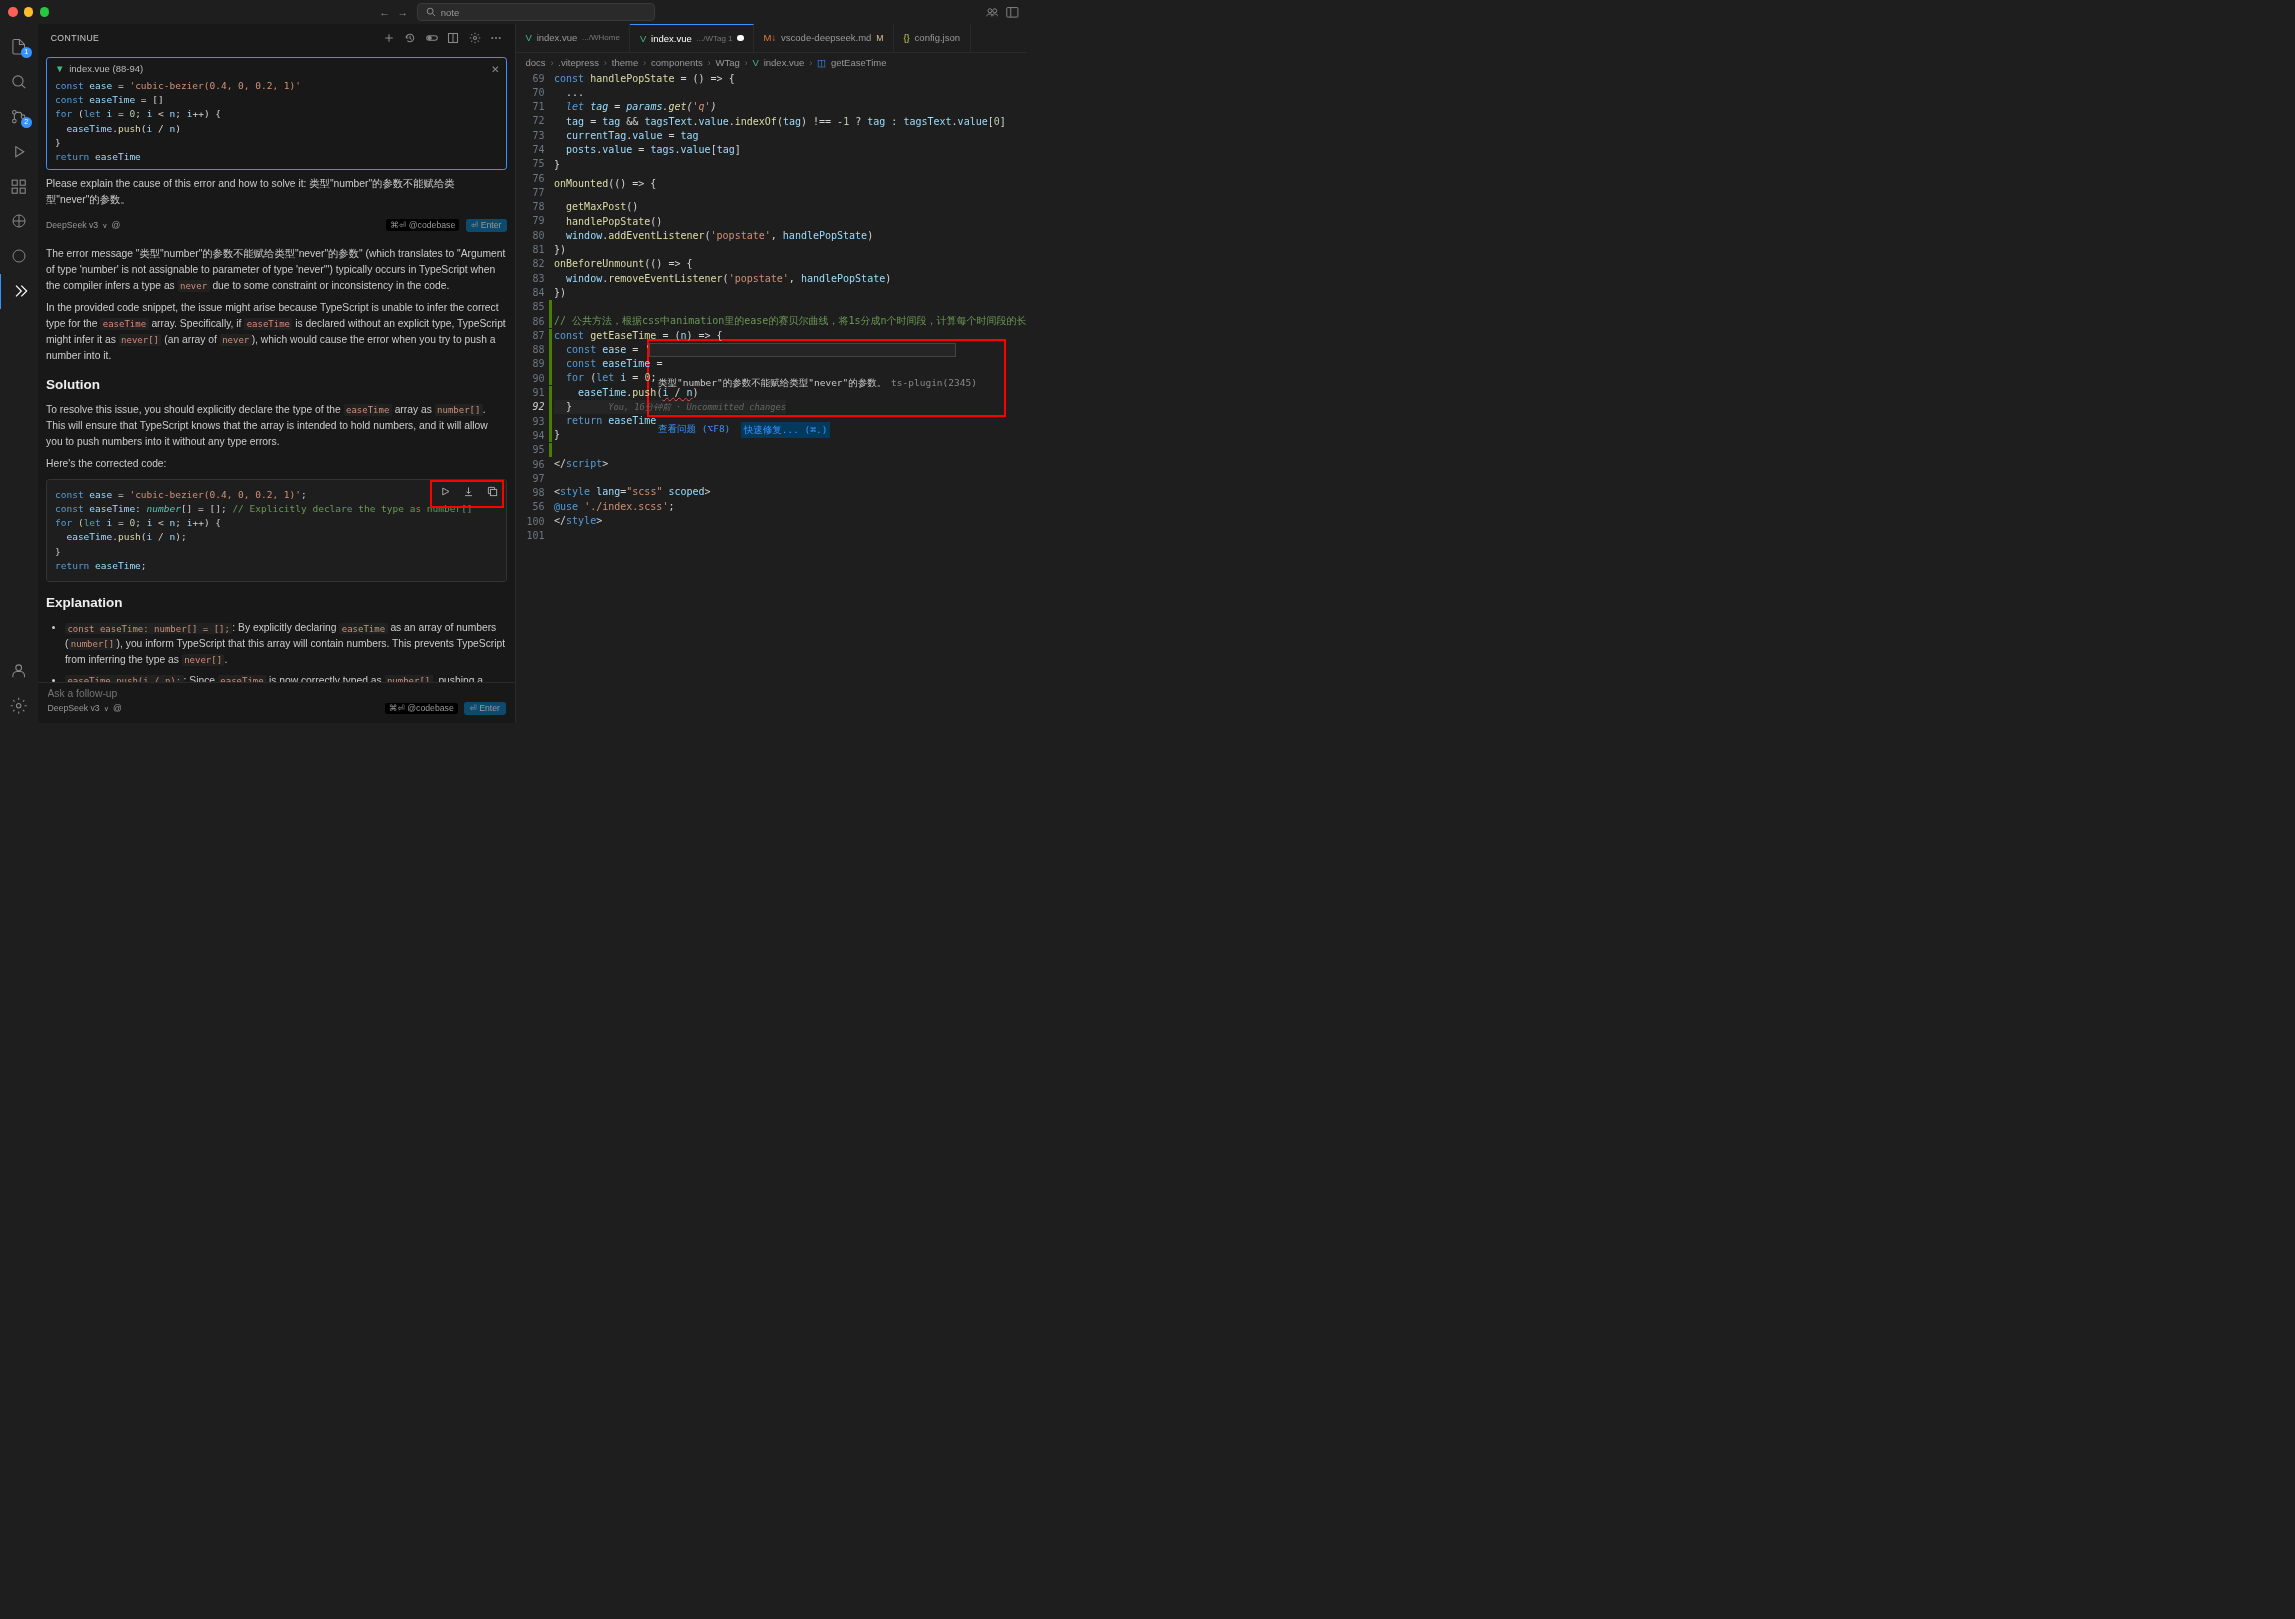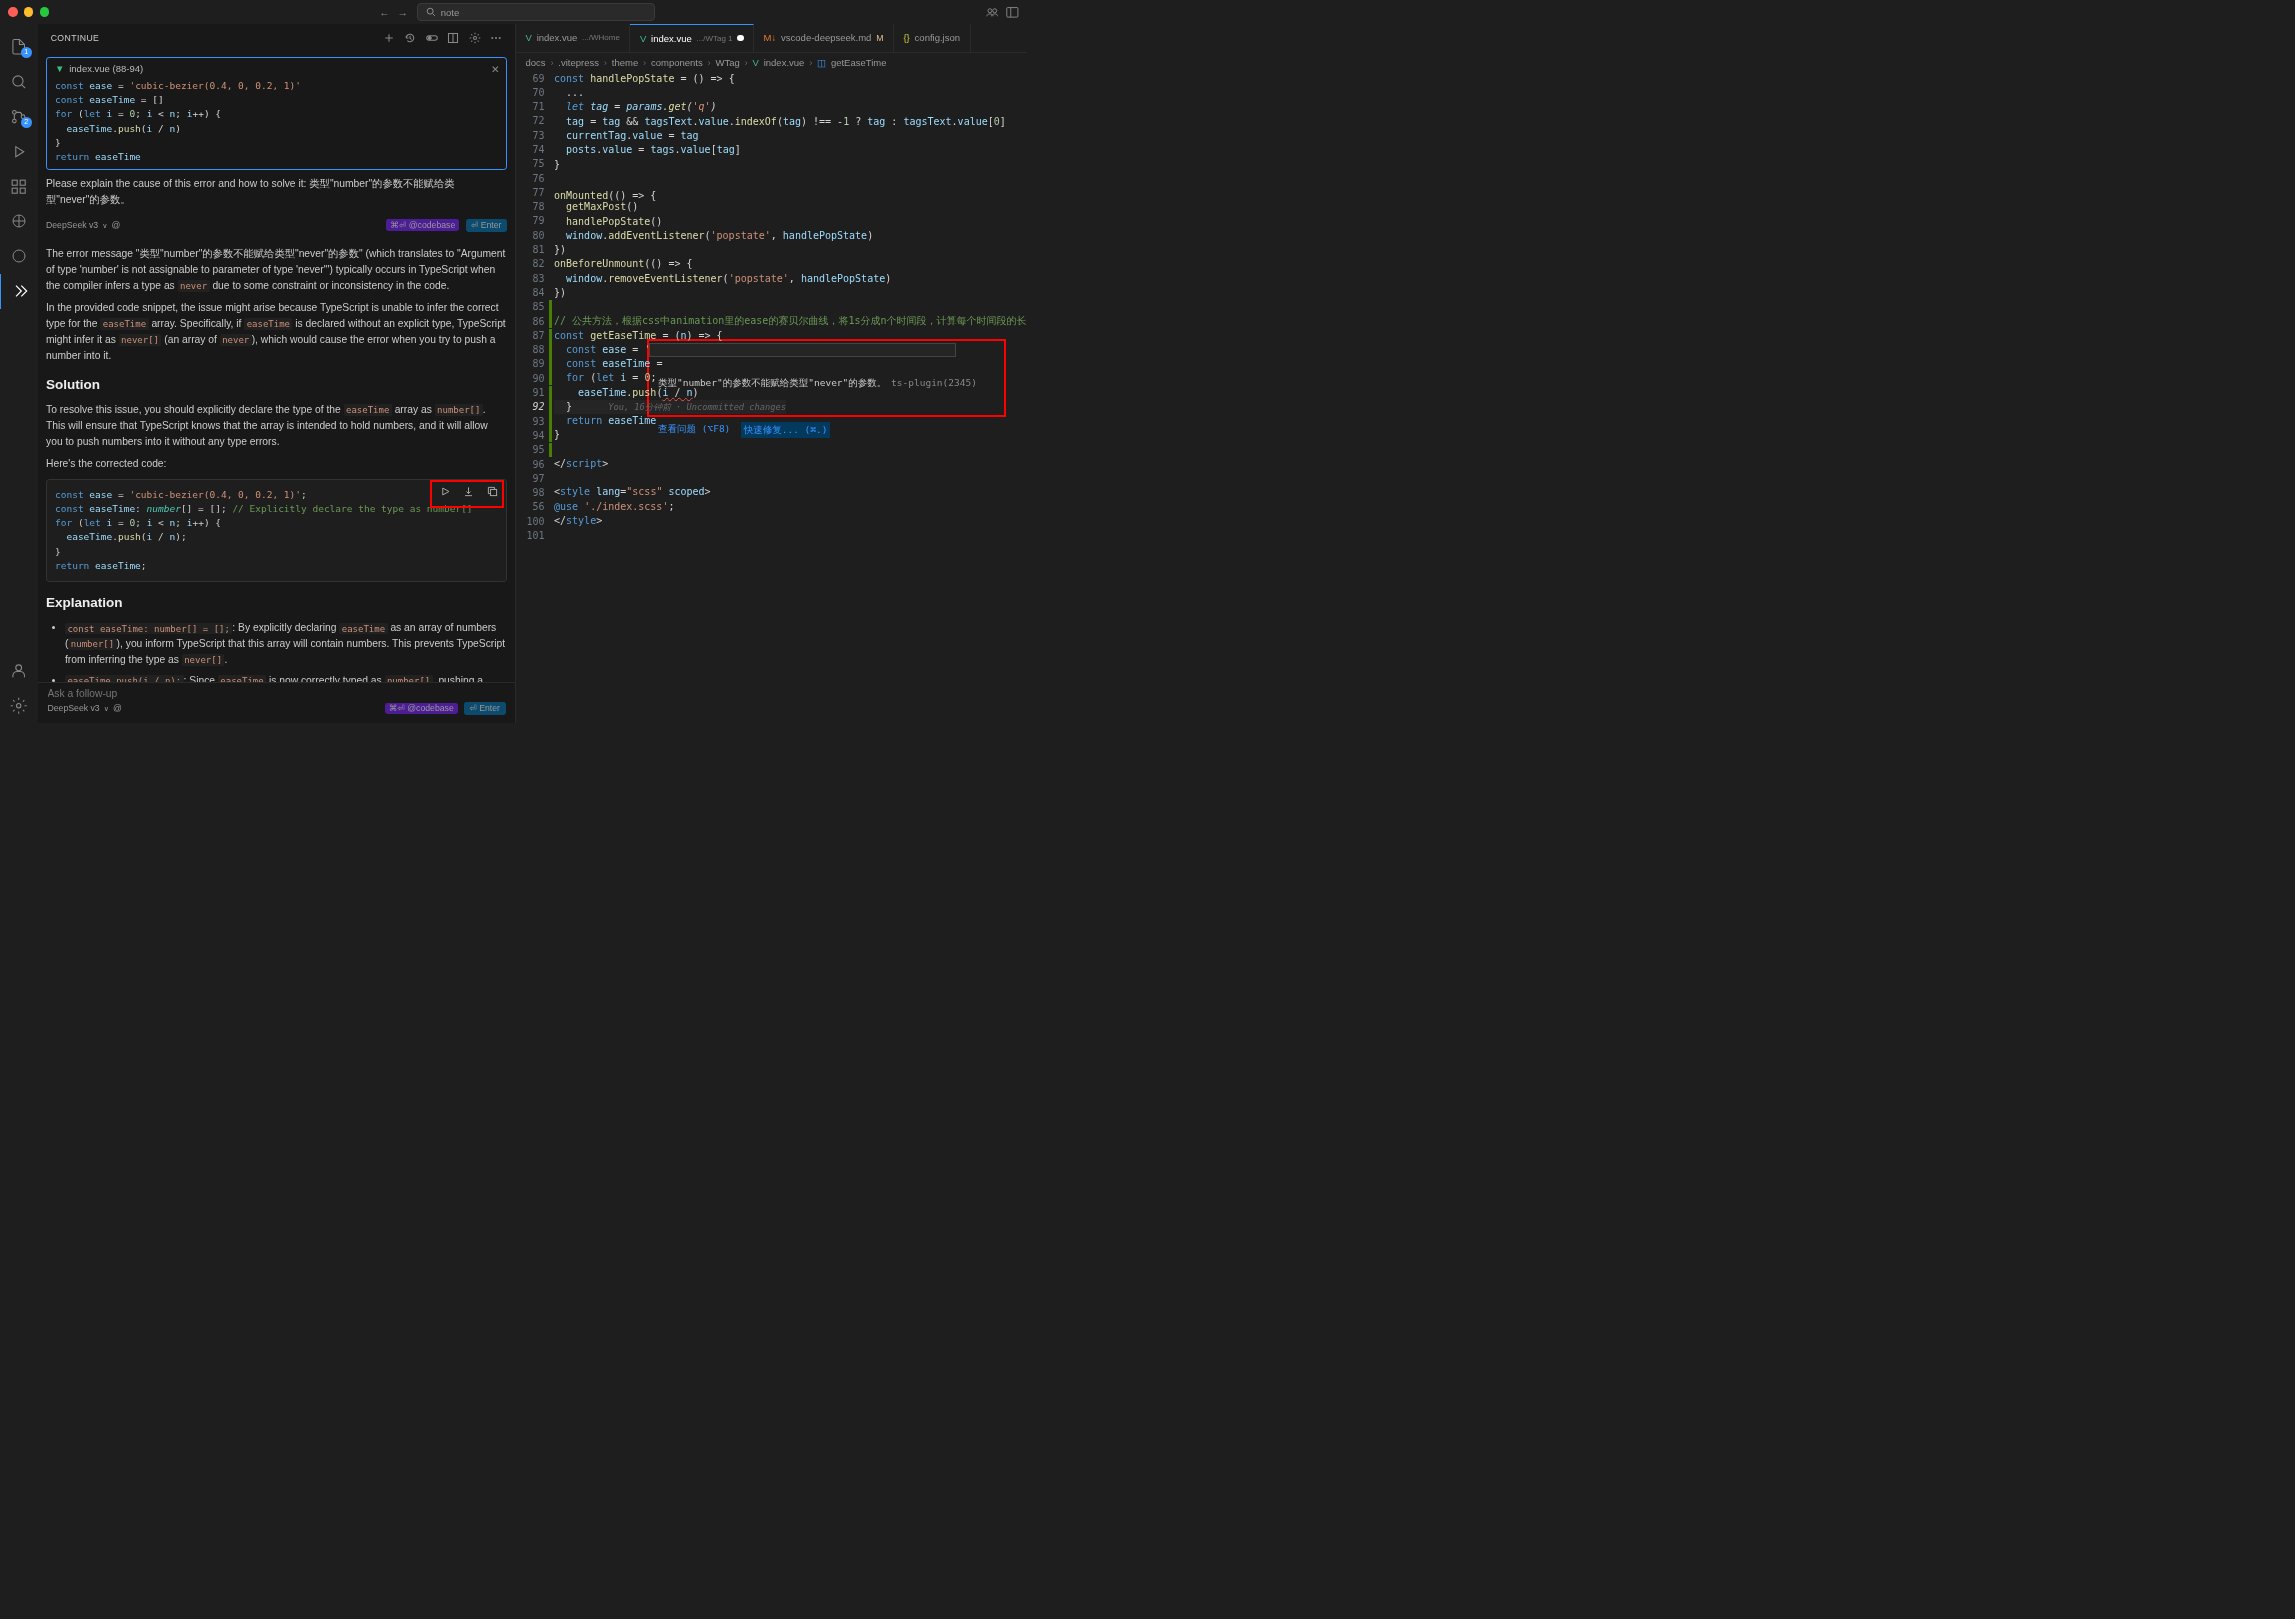--- a/index.html
+++ b/index.html
@@ -134,21 +134,21 @@
 .input-footer {
   display: flex;
   justify-content: space-between;
   align-items: center;
   padding: 3.2px 0;
   font-size: 8.7px;
   color: #999;
 }
 .footer-left { display: flex; align-items: center; gap: 4px; }
 .kbd {
-  background: #4c1d95;
+  background: #000000;
   border-radius: 2.4px;
   padding: 0.8px 4px;
   font-size: 8.7px;
 }
 .enter-btn {
   background: #0c4a6e;
   border-radius: 2.4px;
   padding: 1.6px 5.5px;
   font-size: 8.7px;
 }
@@ -642,21 +642,21 @@
         </div>
         <div class="error-box" style="top:267px;left:93px;width:359px;height:78px"></div>
       <div style="position: absolute; top: 0px; left: 0px;"><span class="k">const</span> <span class="f">handlePopState</span> <span class="p">= () =&gt; {</span></div>
           <div style="position: absolute; top: 14.3px; left: 0px;">  <span class="p">...</span></div>
           <div style="position: absolute; top: 28.5px; left: 0px; font-style: italic;">  <span class="k">let</span> <span class="v">tag</span> <span class="p">=</span> <span class="v">params</span><span class="p">.</span><span class="f">get</span><span class="p">(</span><span class="s">'q'</span><span class="p">)</span></div>
           <div style="position: absolute; top: 43px; left: 0px;">  <span class="v">tag</span> <span class="p">=</span> <span class="v">tag</span> <span class="p">&amp;&amp;</span> <span class="v">tagsText</span><span class="p">.</span><span class="v">value</span><span class="p">.</span><span class="f">indexOf</span><span class="p">(</span><span class="v">tag</span><span class="p">) !== -</span><span class="n">1</span> <span class="p">?</span> <span class="v">tag</span> <span class="p">:</span> <span class="v">tagsText</span><span class="p">.</span><span class="v">value</span><span class="p">[</span><span class="n">0</span><span class="p">]</span></div>
           <div style="position: absolute; top: 57px; left: 0px;">  <span class="v">currentTag</span><span class="p">.</span><span class="v">value</span> <span class="p">=</span> <span class="v">tag</span></div>
           <div style="position: absolute; top: 71px; left: 0px;">  <span class="v">posts</span><span class="p">.</span><span class="v">value</span> <span class="p">=</span> <span class="v">tags</span><span class="p">.</span><span class="v">value</span><span class="p">[</span><span class="v">tag</span><span class="p">]</span></div>
           <div style="position: absolute; top: 86px; left: 0px;"><span class="p">}</span></div>
           <div style="position: absolute; top: 100px; left: 0px;"></div>
-          <div style="position: absolute; top: 117px; left: 0px;"><span class="f">onMounted</span><span class="p">(() =&gt; {</span></div>
+          <div style="position: absolute; top: 105px; left: 0px;"><span class="f">onMounted</span><span class="p">(() =&gt; {</span></div>
           <div style="position: absolute; top: 128px; left: 0px;">  <span class="f">getMaxPost</span><span class="p">()</span></div>
           <div style="position: absolute; top: 143px; left: 0px;">  <span class="f">handlePopState</span><span class="p">()</span></div>
           <div style="position: absolute; top: 157px; left: 0px;">  <span class="v">window</span><span class="p">.</span><span class="f">addEventListener</span><span class="p">(</span><span class="s">'popstate'</span><span class="p">,</span> <span class="v">handlePopState</span><span class="p">)</span></div>
           <div style="position: absolute; top: 171px; left: 0px;"><span class="p">})</span></div>
           <div style="position: absolute; top: 185px; left: 0px;"><span class="f">onBeforeUnmount</span><span class="p">(() =&gt; {</span></div>
           <div style="position: absolute; top: 200px; left: 0px;">  <span class="v">window</span><span class="p">.</span><span class="f">removeEventListener</span><span class="p">(</span><span class="s">'popstate'</span><span class="p">,</span> <span class="v">handlePopState</span><span class="p">)</span></div>
           <div style="position: absolute; top: 214px; left: 0px;"><span class="p">})</span></div>
           <span class="green-bar" style="top: 228px;"></span>
           <div style="position: absolute; top: 228px; left: 0px;"></div>
           <span class="green-bar" style="top: 242px;"></span>

